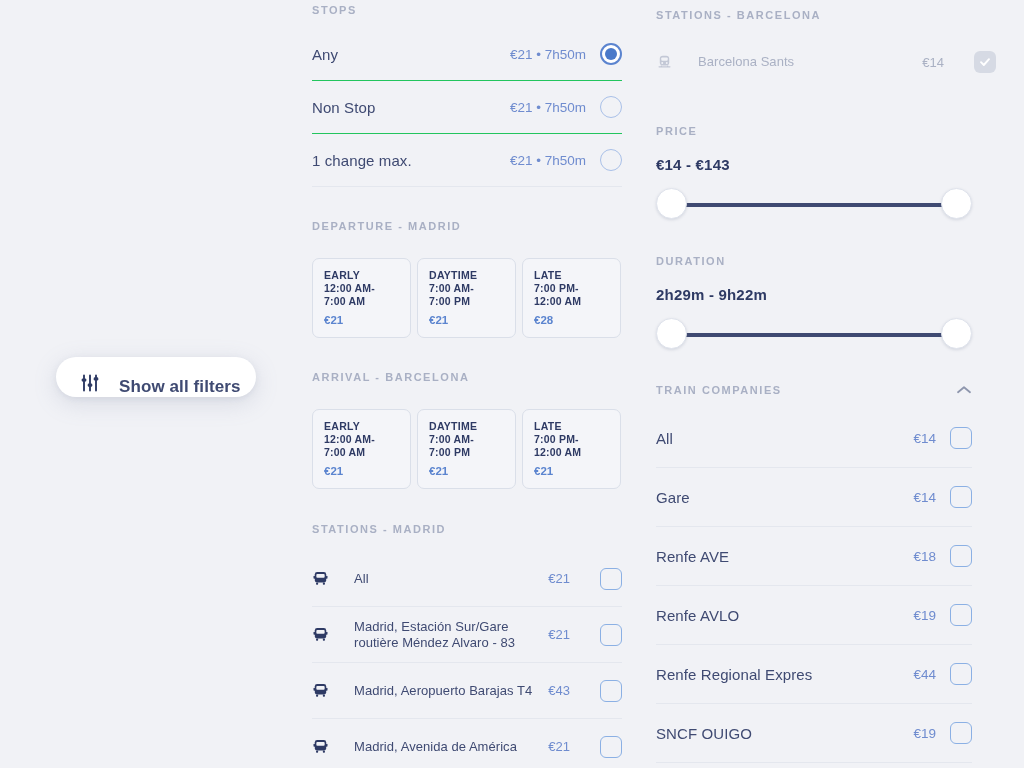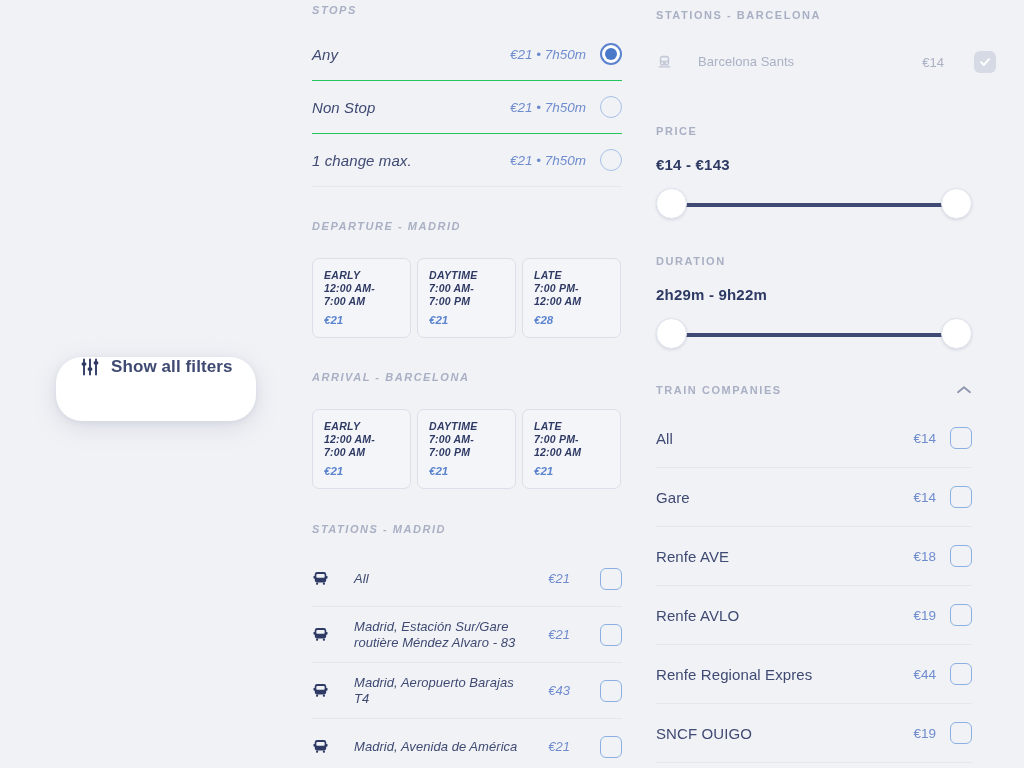--- a/index.html
+++ b/index.html
@@ -6,29 +6,29 @@
   html, body {
     width:1024px; height:768px;
     background:#f1f2f6;
     font-family:"Liberation Sans", sans-serif;
     overflow:hidden;
   }
   .page { position:relative; width:1024px; height:768px; background:#f1f2f6; }
 
   
   .col-left  { position:absolute; left:0;   top:0; width:300px; height:768px; }
-  .col-mid   { position:absolute; left:312px; top:0; width:310px; height:768px;font-style:italic; }
+  .col-mid   { position:absolute; left:312px; top:0; width:310px; height:768px; }
   .col-right { position:absolute; left:656px; top:0; width:340px; height:768px; }
 
   
   .filters-pill {
     position:absolute; left:56px; top:357px;
-    width:200px; height:64px;
+    width:200px; height:40px;
     background:#ffffff; border-radius:26px;
-    display:flex; align-items:flex-start; gap:11px;
+    display:flex; align-items:flex-end; gap:19px;
     padding-left:24px;
     box-shadow:0 6px 24px rgba(120,130,160,.20), 0 2px 6px rgba(120,130,160,.12);
     cursor:pointer;
   }
   .filters-pill .label {
     font-size:17px; font-weight:700; color:#3f4a72; letter-spacing:.1px;
   }
   .sliders-icon { display:block; }
 
   

